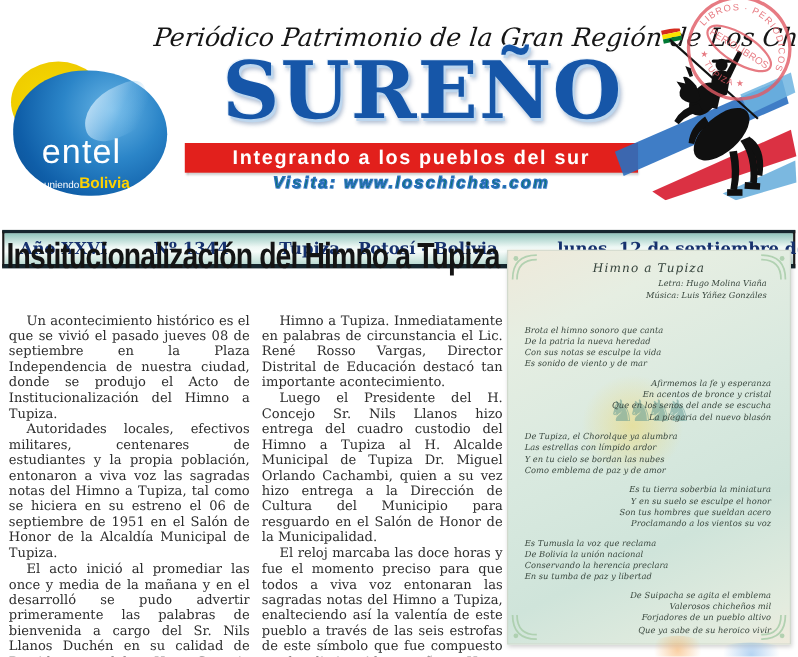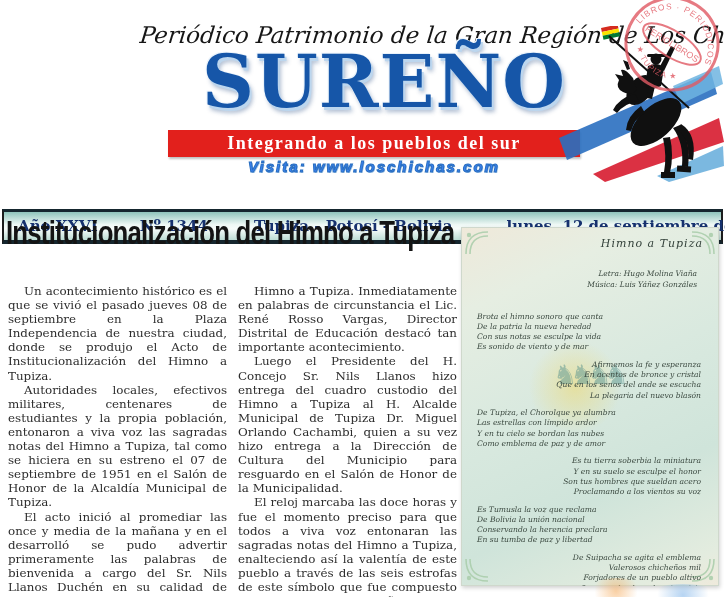--- a/index.html
+++ b/index.html
@@ -12,27 +12,27 @@
   .tagline{position:absolute;left:140px;top:22px;width:480px;text-align:center;
            font-family:"DejaVu Serif", serif;font-style:italic;font-size:23px;
            color:#161616;transform:skewX(-6deg);white-space:nowrap;}
 
   .paper-title{position:absolute;left:178px;top:46px;width:412px;text-align:center;
                font-family:"DejaVu Serif", serif;font-weight:bold;font-size:72px;
                letter-spacing:1px;color:#1656a8;line-height:1;
                text-shadow:2px 3px 0 #bcd6ee, -1px -1px 0 #eaf3fb, 3px 5px 4px rgba(20,60,120,.35);}
 
   .slogan-bar{position:absolute;left:168px;top:130px;width:412px;height:27px;
-              background:#e2201c;color:#fff;font-family:Liberation Serif, serif;
+              background:#e2201c;color:#fff;font-family:Liberation Sans, sans-serif;
               font-weight:bold;font-size:18px;letter-spacing:1.5px;text-align:center;
               line-height:27px;box-shadow:1px 2px 2px rgba(0,0,0,.25);}
 
   .website{position:absolute;left:168px;top:158px;width:412px;text-align:center;
            font-family:"Liberation Sans", sans-serif;font-weight:bold;font-style:italic;
-           font-size:15px;letter-spacing:2px;color:#3b82f6;
+           font-size:15px;letter-spacing:2px;color:#0f766e;
            -webkit-text-stroke:1.1px #2a6fc0;text-shadow:1px 1px 0 #9fc2e4;}
 
   
   .entel{position:absolute;left:8px;top:56px;width:148px;height:124px;}
   .entel .yellow{position:absolute;left:2px;top:0;width:86px;height:74px;
                  background:radial-gradient(circle at 45% 55%, #f6dc00 0%, #eec900 80%);
                  border-radius:50%;}
   .entel .blue{position:absolute;left:4px;top:8px;width:140px;height:114px;
                border-radius:48% 52% 50% 50%;
                background:radial-gradient(circle at 64% 32%, #6ab6e6 0%, #2b85c8 38%, #0f5ea8 72%, #0a4c8f 100%);}
@@ -77,21 +77,21 @@
   .col1{left:8px;}
   .col2{left:238px;}
   .col p{margin:0;text-indent:16px;}
 
   
   .hymn{position:absolute;left:461px;top:227px;width:258px;height:359px;overflow:hidden;
         background:linear-gradient(155deg,#efe9da 0%,#e6eee2 18%,#d9e9df 45%,#cfe4da 70%,#e3ecdf 92%,#efeadc 100%);
         box-shadow:0 0 0 1px #cfd8cc inset, 1px 2px 4px rgba(0,0,0,.18);
         font-family:"DejaVu Serif", serif;font-style:italic;color:#3c4a41;}
   .hymn-inner{position:absolute;left:0;top:0;width:100%;height:100%;padding:10px 16px;box-sizing:border-box;}
-  .hymn-title{text-align:right;font-size:11px;letter-spacing:1px;margin-bottom:18px;color:#33413a;}
+  .hymn-title{text-align:center;font-size:11px;letter-spacing:1px;margin-bottom:2px;color:#33413a;}
   .hymn-credits{text-align:right;font-size:7.5px;line-height:1.5;margin-bottom:21px;padding-right:6px;}
   .stanza{font-size:7.6px;line-height:1.36;margin:0 0 7px 0;white-space:nowrap;}
   .stanza.right{text-align:right;padding-right:2px;}
   .hymn-fin{font-size:8.5px;margin-top:8px;padding-left:70px;}
   .wm-sun{position:absolute;left:66px;top:112px;width:96px;height:96px;border-radius:50%;
           background:radial-gradient(circle, rgba(238,216,110,.55) 0%, rgba(238,216,110,0) 68%);
           pointer-events:none;}
   .wm-riders{position:absolute;left:92px;top:132px;font-family:"DejaVu Sans", sans-serif;
              font-style:normal;font-size:27px;letter-spacing:-7px;color:rgba(88,148,142,.5);
              pointer-events:none;}
@@ -115,20 +115,28 @@
   <div class="masthead">
 
     <div class="tagline">Periódico Patrimonio de la Gran Región de Los Chichas</div>
 
     <div class="paper-title">SUREÑO</div>
 
     <div class="slogan-bar">Integrando a los pueblos del sur</div>
 
     <div class="website">Visita:  www.loschichas.com</div>
 
+    <div class="entel">
+      <div class="yellow"></div>
+      <div class="blue">
+        <div class="swoosh"></div>
+        <div class="word">entel</div>
+        <div class="sub"><span class="u">uniendo</span><span class="b">Bolivia</span></div>
+      </div>
+    </div>
 
     <div class="rider-wrap">
       <svg width="172" height="156" viewBox="0 0 172 156">
 
         <polygon points="6,112 158,46 164,68 14,134" fill="#2a6fc0" opacity="0.9"></polygon>
         <polygon points="120,60 166,40 170,58 128,78" fill="#6fb4e0" opacity="0.85"></polygon>
         <polygon points="40,148 166,92 171,116 52,156" fill="#d81f33" opacity="0.92"></polygon>
         <polygon points="104,150 170,120 171,140 116,156" fill="#5aa6d8" opacity="0.8"></polygon>
 
         <g transform="translate(48,2) rotate(-12)">
@@ -187,21 +195,21 @@
     <span class="ib-num">Nº 1344</span>
     <span class="ib-place">Tupiza - Potosí - Bolivia</span>
     <span class="ib-date">lunes, 12 de septiembre de 2011</span>
 
   </div>
 
   <div class="headline">Institucionalización del Himno a Tupiza</div>
 
   <div class="col col1">
       <p>Un acontecimiento histórico es el que se vivió el pasado jueves 08 de septiembre en la Plaza Independencia de nuestra ciudad, donde se produjo el Acto de Institucionalización del Himno a Tupiza.</p>
-      <p>Autoridades locales, efectivos militares, centenares de estudiantes y la propia población, entonaron a viva voz las sagradas notas del Himno a Tupiza, tal como se hiciera en su estreno el 07 de septiembre de 1951 en el Salón de Honor de la Alcaldía Municipal de Tupiza.</p>
+      <p>Autoridades locales, efectivos militares, centenares de estudiantes y la propia población, entonaron a viva voz las sagradas notas del Himno a Tupiza, tal como se hiciera en su estreno el 06 de septiembre de 1951 en el Salón de Honor de la Alcaldía Municipal de Tupiza.</p>
       <p>El acto inició al promediar las once y media de la mañana y en el desarrolló se pudo advertir primeramente las palabras de bienvenida a cargo del Sr. Nils Llanos Duchén en su calidad de Presidente del H. Concejo Municipal.</p>
     </div>
   <div class="col col2">
       <p>Himno a Tupiza. Inmediatamente en palabras de circunstancia el Lic. René Rosso Vargas, Director Distrital de Educación destacó tan importante acontecimiento.</p>
       <p>Luego el Presidente del H. Concejo Sr. Nils Llanos hizo entrega del cuadro custodio del Himno a Tupiza al H. Alcalde Municipal de Tupiza Dr. Miguel Orlando Cachambi, quien a su vez hizo entrega a la Dirección de Cultura del Municipio para resguardo en el Salón de Honor de la Municipalidad.</p>
       <p>El reloj marcaba las doce horas y fue el momento preciso para que todos a viva voz entonaran las sagradas notas del Himno a Tupiza, enalteciendo así la valentía de este pueblo a través de las seis estrofas de este símbolo que fue compuesto por los distinguidores señores Hugo Molina Viaña (Letra) y el Prof. Luís Yáñez Gonzáles (música).</p>
     </div>
 
   <div class="hymn">
     <div class="wm-sun"></div>

